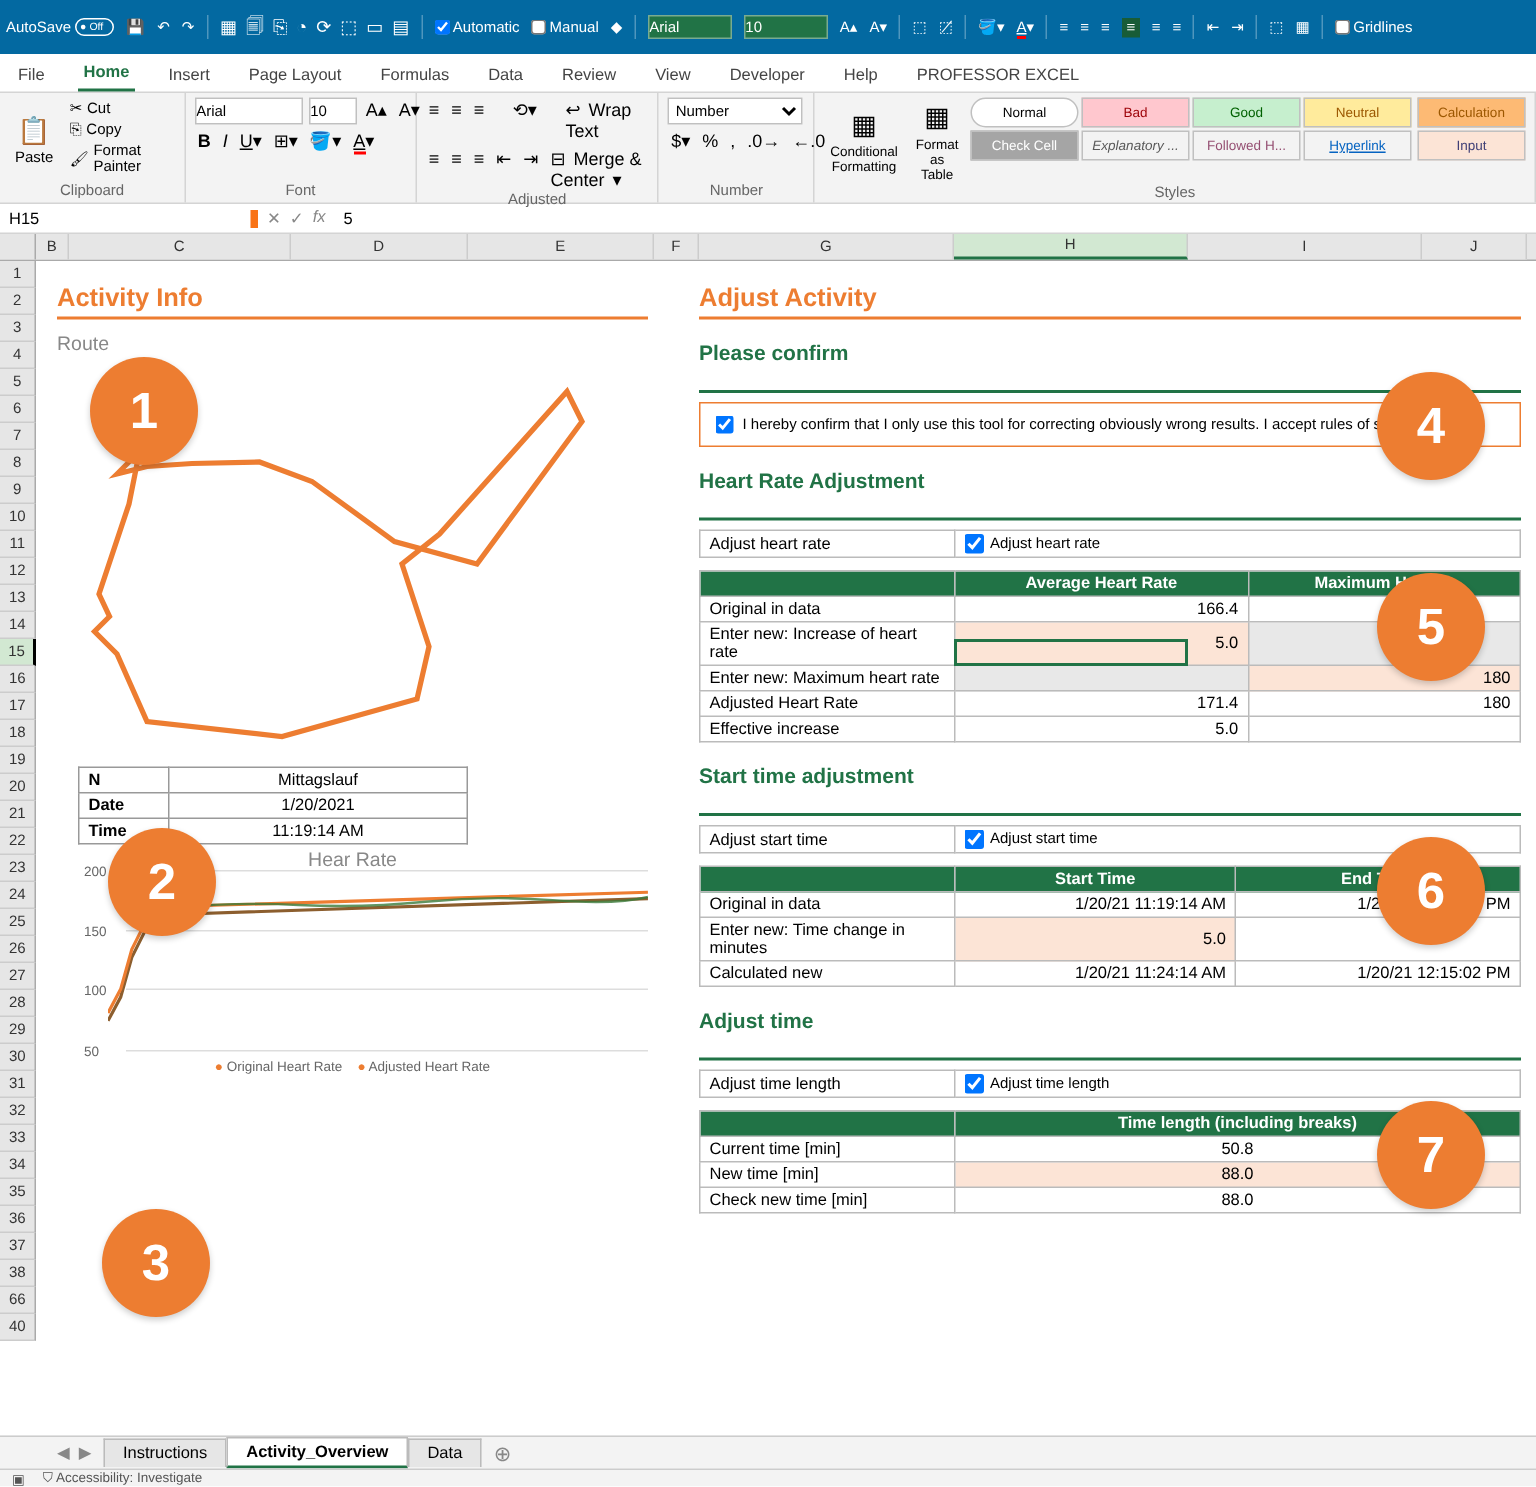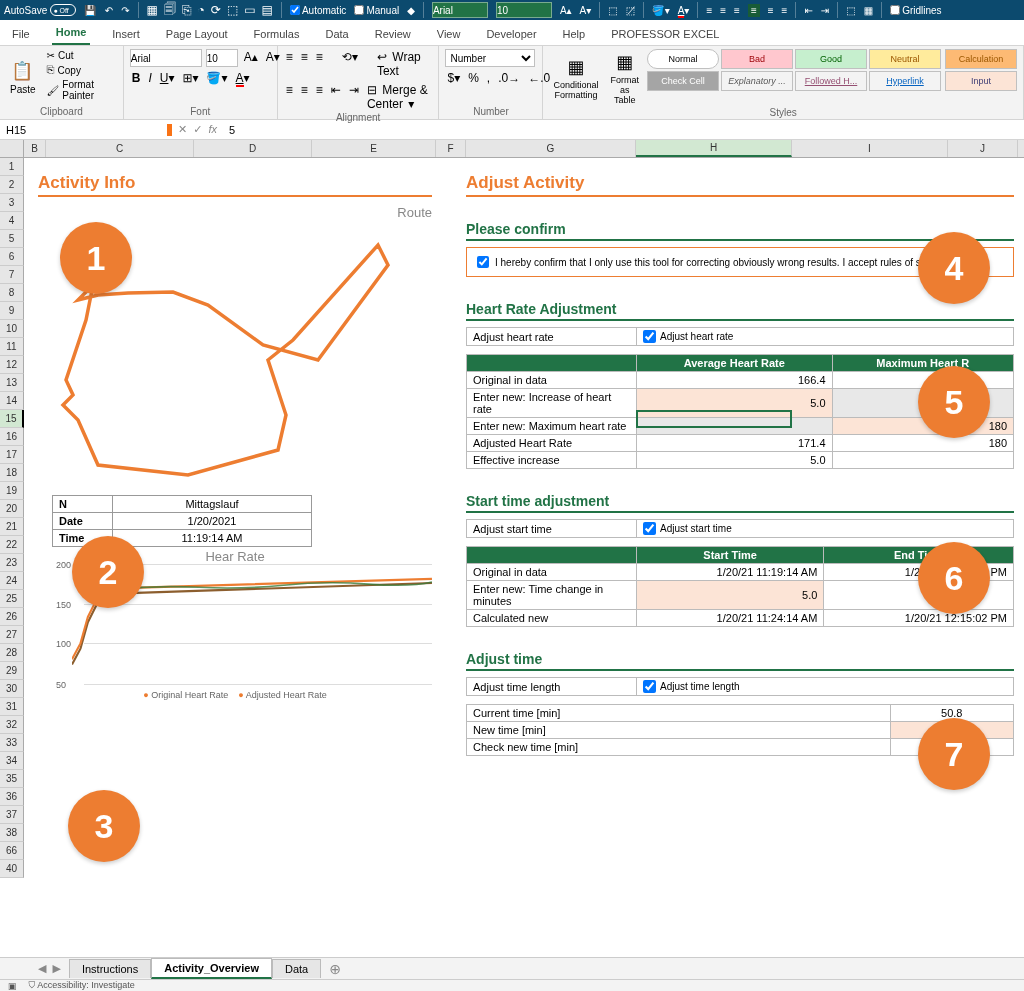--- a/index.html
+++ b/index.html
@@ -1,19 +1,19 @@
 <!DOCTYPE html>
 <html><head>
 <meta charset="utf-8">
 <style>
 * { box-sizing: border-box; margin: 0; padding: 0; }
 body { font-family: Arial, sans-serif; font-size: 11px; background: #fff; width: 1024px; height: 991px; overflow: hidden; position: relative; }
 
 
-.titlebar { background: #0c4a6e; height: 20px; display: flex; align-items: center; padding: 0 4px; color: #fff; font-size: 10px; gap: 8px; }
+.titlebar { background: #0369a1; height: 36px; display: flex; align-items: center; padding: 0 4px; color: #fff; font-size: 10px; gap: 8px; }
 .titlebar .autosave { display: flex; align-items: center; gap: 3px; }
 .titlebar .autosave-toggle { border: 1px solid #fff; border-radius: 8px; width: 26px; height: 12px; display: flex; align-items: center; padding: 0 2px; font-size: 7px; }
 .titlebar .divider { width: 1px; height: 16px; background: rgba(255,255,255,0.3); }
 .titlebar .qat { display: flex; gap: 6px; align-items: center; }
 .titlebar .qat span { cursor: pointer; font-size: 12px; }
 .titlebar input[type=text] { background: #217346; color: #fff; border: 1px solid rgba(255,255,255,0.4); font-size: 10px; height: 16px; width: 56px; }
 .titlebar .numbox { width: 22px; }
 .titlebar .chk { display: flex; align-items: center; gap: 2px; }
 .titlebar input[type=checkbox] { width: 10px; height: 10px; }
 
@@ -39,21 +39,21 @@
 
 .styles-gallery { display: grid; grid-template-columns: repeat(4, 72px); grid-template-rows: 20px 20px; gap: 2px; }
 .styles-gallery .cell { border: 1px solid #c0c0c0; font-size: 9px; display: flex; align-items: center; justify-content: center; padding: 0 2px; overflow: hidden; white-space: nowrap; }
 .style-normal { background: #fff; border-radius: 10px; }
 .style-bad { background: #ffc7ce; color: #9c0006; }
 .style-good { background: #c6efce; color: #006100; }
 .style-neutral { background: #ffeb9c; color: #9c5700; }
 .style-calc { background: #fdba74; color: #9c5700; }
 .style-check { background: #a5a5a5; color: #fff; }
 .style-explan { font-style: italic; color: #595959; }
-.style-followed { color: #954f72; text-decoration: underline; }
+.style-followed { color: #954f72; }
 .style-hyper { color: #0563c1; text-decoration: underline; }
 .style-input { background: #fce4d6; color: #3f3f76; }
 
 
 .formulabar { height: 20px; border-bottom: 1px solid #d4d4d4; display: flex; align-items: center; background: #fff; }
 .formulabar .namebox { width: 172px; border-right: 5px solid #f97316; padding: 0 6px; font-size: 11px; }
 .formulabar .fxbtns { display: flex; gap: 6px; padding: 0 6px; color: #888; font-size: 11px; }
 .formulabar .fxbtns span { cursor: pointer; }
 .formulabar .formula { padding: 0 6px; font-size: 11px; }
 
@@ -69,21 +69,21 @@
 
 .sheet { position: absolute; left: 24px; top: 18px; right: 0; bottom: 0; background: #fff; }
 
 
 .content { position: absolute; left: 14px; top: 15px; right: 10px; }
 .cols { display: flex; gap: 34px; }
 .leftcol { width: 394px; }
 .rightcol { flex: 1; }
 
 .section-title { color: #ED7D31; font-size: 17px; font-weight: bold; border-bottom: 2px solid #ED7D31; padding-bottom: 2px; margin-bottom: 8px; }
-.subsection { color: #217346; font-size: 14px; font-weight: bold; border-bottom: 2px solid #217346; padding-bottom: 2px; margin-bottom: 6px; margin-top: 24px; }
+.subsection { color: #217346; font-size: 14px; font-weight: bold; border-bottom: 2px solid #217346; padding-bottom: 17px; margin-bottom: 6px; margin-top: 14px; }
 
 .confirm-box { border: 1.5px solid #ED7D31; padding: 8px 10px; display: flex; align-items: center; gap: 6px; font-size: 10px; }
 .confirm-box input { width: 12px; height: 12px; }
 
 .mini-table { border-collapse: collapse; width: 100%; font-size: 11px; }
 .mini-table td, .mini-table th { border: 1px solid #bbb; padding: 2px 6px; height: 16px; }
 .mini-table .hdr { background: #217346; color: #fff; font-weight: bold; text-align: center; }
 .mini-table .lbl { text-align: left; }
 .mini-table .val { text-align: right; }
 .mini-table .center { text-align: center; }
@@ -91,21 +91,21 @@
 .mini-table .shade { background: #e8e8e8; }
 
 .chk-row td { font-size: 11px; }
 .chk-row .chkcell { display: flex; align-items: center; gap: 4px; font-size: 10px; }
 
 .info-table { border-collapse: collapse; font-size: 11px; width: 260px; margin-left: 14px; }
 .info-table td { border: 1px solid #999; padding: 2px 6px; height: 16px; }
 .info-table .bold { font-weight: bold; }
 
 .chart-box { position: relative; height: 290px; }
-.chart-title { text-align: right; color: #888; font-size: 13px; margin-top: 4px; }
+.chart-title { text-align: left; color: #888; font-size: 13px; margin-top: 4px; }
 .route-svg { width: 370px; height: 260px; }
 .route-path { fill: none; stroke: #ED7D31; stroke-width: 3.5; }
 
 .hr-chart { position: relative; height: 170px; margin-top: 2px; }
 .hr-title { text-align: center; color: #888; font-size: 13px; }
 .hr-plot { position: relative; height: 120px; margin-left: 34px; }
 .hr-grid { position: absolute; left: 12px; right: 0; border-top: 1px solid #ddd; }
 .hr-ylabel { position: absolute; left: -28px; font-size: 9px; color: #666; transform: translateY(-50%); }
 .hr-legend { text-align: center; font-size: 9px; color: #666; margin-top: 6px; }
 .hr-legend .dot { color: #ED7D31; }
@@ -264,21 +264,21 @@
       </div>
       <div class="btnrow">
         <span>≡</span>
         <span>≡</span>
         <span>≡</span>
         <span>⇤</span>
         <span>⇥</span>
         <span>⊟ <span>Merge &amp; Center</span> ▾</span>
       </div>
     </div>
-    <div class="grouptitle">Alignment</div>
+    <div class="grouptitle">Adjusted</div>
   </div>
 
   <div class="ribbongroup" style="width:104px">
     <div class="controls" style="flex-direction:column;gap:3px">
       <select style="width:90px"><option>Number</option></select>
       <div class="btnrow">
         <span>$▾</span>
         <span>%</span>
         <span>,</span>
         <span>.0→</span>
@@ -553,20 +553,24 @@
                       <input type="checkbox" checked="" style="">
                       <span>Adjust time length</span>
                     </label>
                   </td>
                 </tr>
           </tbody>
             </table>
           <div style="height:8px"></div>
           <table class="mini-table">
             <tbody>
+                <tr>
+                  <td class="hdr" style="width:170px"></td>
+                  <td class="hdr" colspan="2">Time length (including breaks)</td>
+                </tr>
             <tr>
                   <td class="lbl">Current time [min]</td>
                   <td class="center" colspan="2">50.8</td>
                 </tr>
             <tr>
                   <td class="lbl">New time [min]</td>
                   <td class="center input-cell" colspan="2">88.0</td>
                 </tr>
             <tr>
                   <td class="lbl">Check new time [min]</td>

